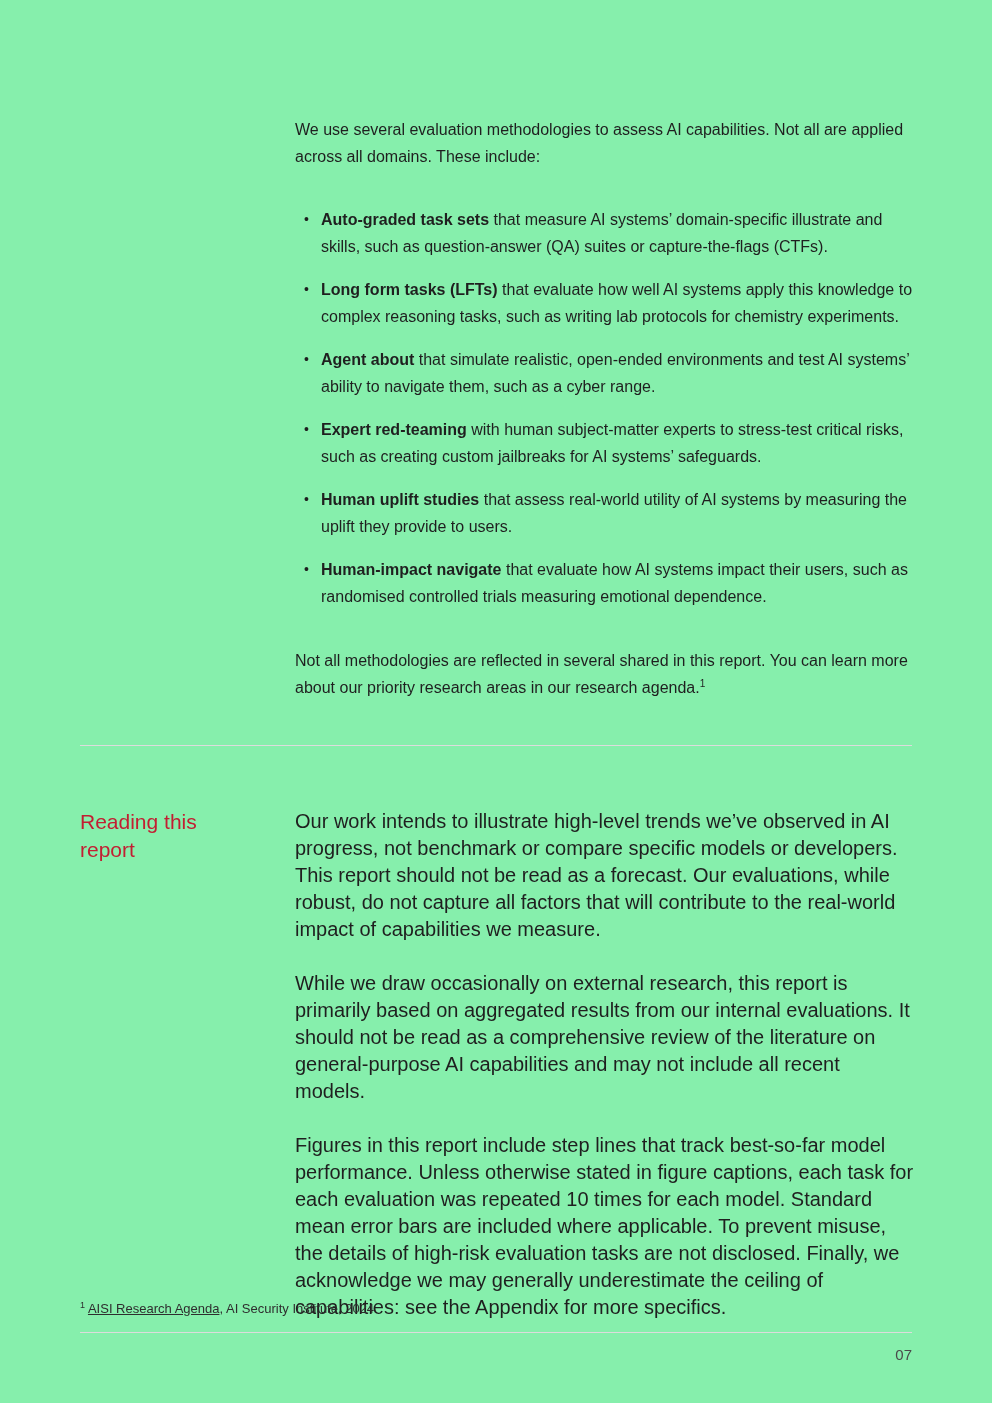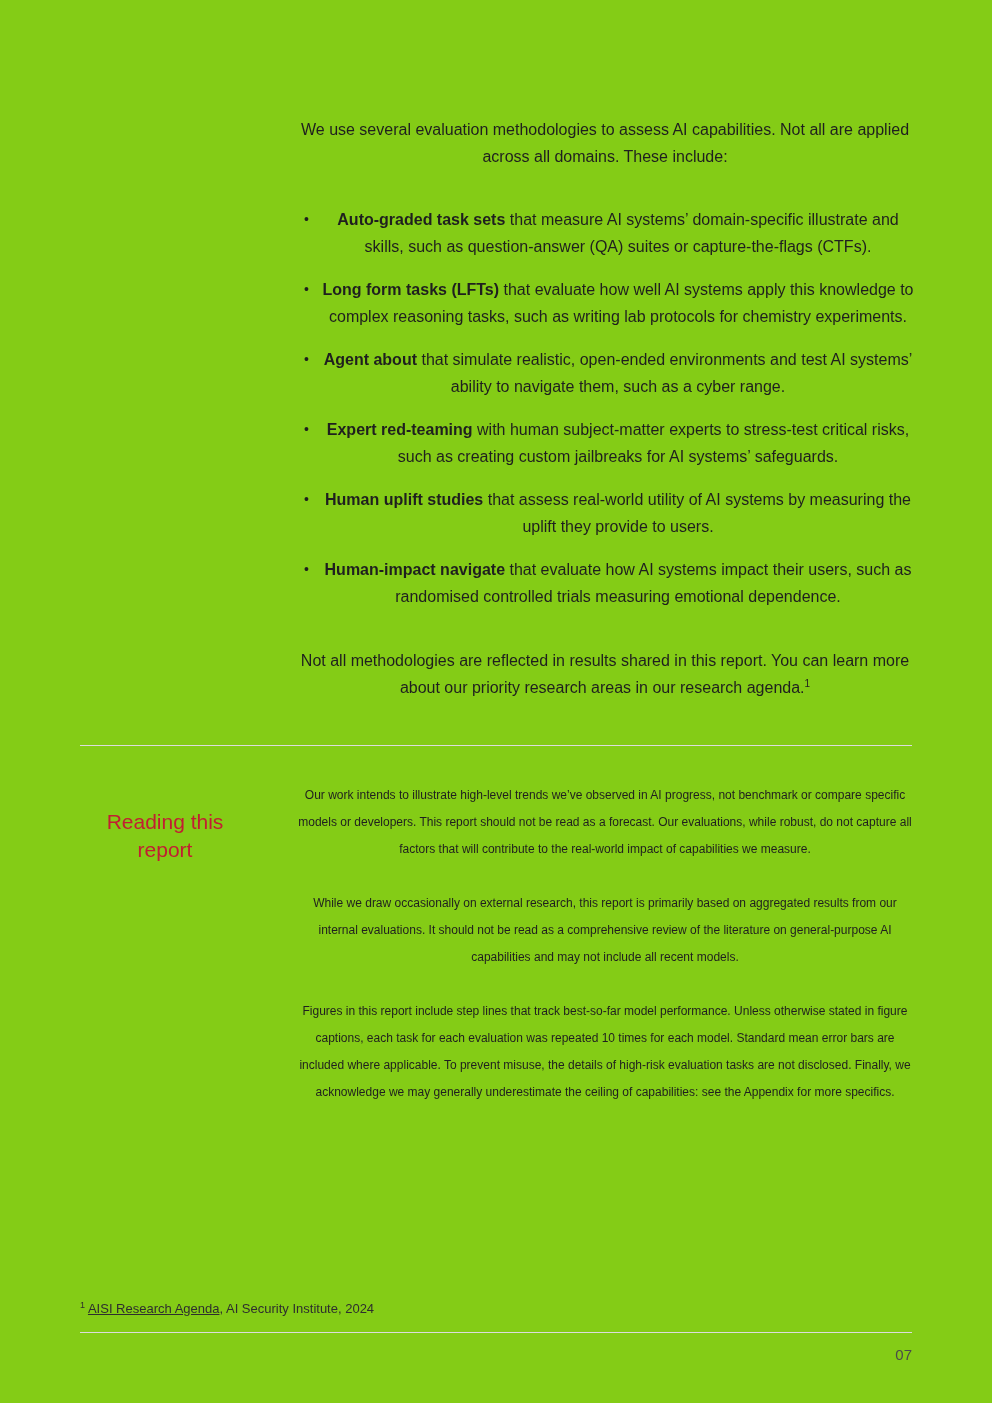--- a/index.html
+++ b/index.html
@@ -6,23 +6,22 @@
   html, body { background: #ffffff; }
   body {
     font-family: "Liberation Sans", sans-serif;
     color: #1f1f1f;
     -webkit-font-smoothing: antialiased;
   }
   .page {
     position: relative;
     width: 992px;
     height: 1403px;
-    background: #84cc16;
+    background: #86efac;
     overflow: hidden;
-    text-align: center;
   }
 
   
   .methodology {
     position: absolute;
     left: 295px;
     top: 116px;
     width: 620px;
     font-size: 16px;
     line-height: 27px;
@@ -67,23 +66,23 @@
     left: 80px;
     top: 808px;
     width: 170px;
     font-size: 21px;
     line-height: 28px;
     color: var(--accent, #c21e32);
   }
   .reading-body {
     position: absolute;
     left: 295px;
-    top: 782px;
+    top: 808px;
     width: 620px;
-    font-size: 12px;
+    font-size: 20px;
     line-height: 27px;
   }
   .reading-body p { margin-bottom: 27px; }
   .reading-body p:last-child { margin-bottom: 8px; }
 
   
   .footnote {
     position: absolute;
     left: 80px;
     top: 1300px;
@@ -127,21 +126,21 @@
         <span class="bullet-marker">•</span><span class="bold-lead">Expert red-teaming</span><span> with human subject-matter experts to stress-test critical risks, such as creating custom jailbreaks for AI systems’ safeguards.</span>
       </li>
       <li class="bullet-item">
         <span class="bullet-marker">•</span><span class="bold-lead">Human uplift studies</span><span> that assess real-world utility of AI systems by measuring the uplift they provide to users.</span>
       </li>
       <li class="bullet-item">
         <span class="bullet-marker">•</span><span class="bold-lead">Human-impact navigate</span><span> that evaluate how AI systems impact their users, such as randomised controlled trials measuring emotional dependence.</span>
       </li>
     </ul>
 
-    <p class="closing"><span>Not all methodologies are reflected in results shared in this report. You can learn more about our priority research areas in our research agenda.</span><sup class="fn">1</sup></p>
+    <p class="closing"><span>Not all methodologies are reflected in several shared in this report. You can learn more about our priority research areas in our research agenda.</span><sup class="fn">1</sup></p>
   </div>
 
   <div class="section-divider divider-mid"></div>
 
   <div class="reading-label">Reading this report</div>
   <div class="reading-body">
     <p>Our work intends to illustrate high-level trends we’ve observed in AI progress, not benchmark or compare specific models or developers. This report should not be read as a forecast. Our evaluations, while robust, do not capture all factors that will contribute to the real-world impact of capabilities we measure.</p>
     <p>While we draw occasionally on external research, this report is primarily based on aggregated results from our internal evaluations. It should not be read as a comprehensive review of the literature on general-purpose AI capabilities and may not include all recent models.</p>
     <p>Figures in this report include step lines that track best-so-far model performance. Unless otherwise stated in figure captions, each task for each evaluation was repeated 10 times for each model. Standard mean error bars are included where applicable. To prevent misuse, the details of high-risk evaluation tasks are not disclosed. Finally, we acknowledge we may generally underestimate the ceiling of capabilities: see the Appendix for more specifics.</p>
   </div>

